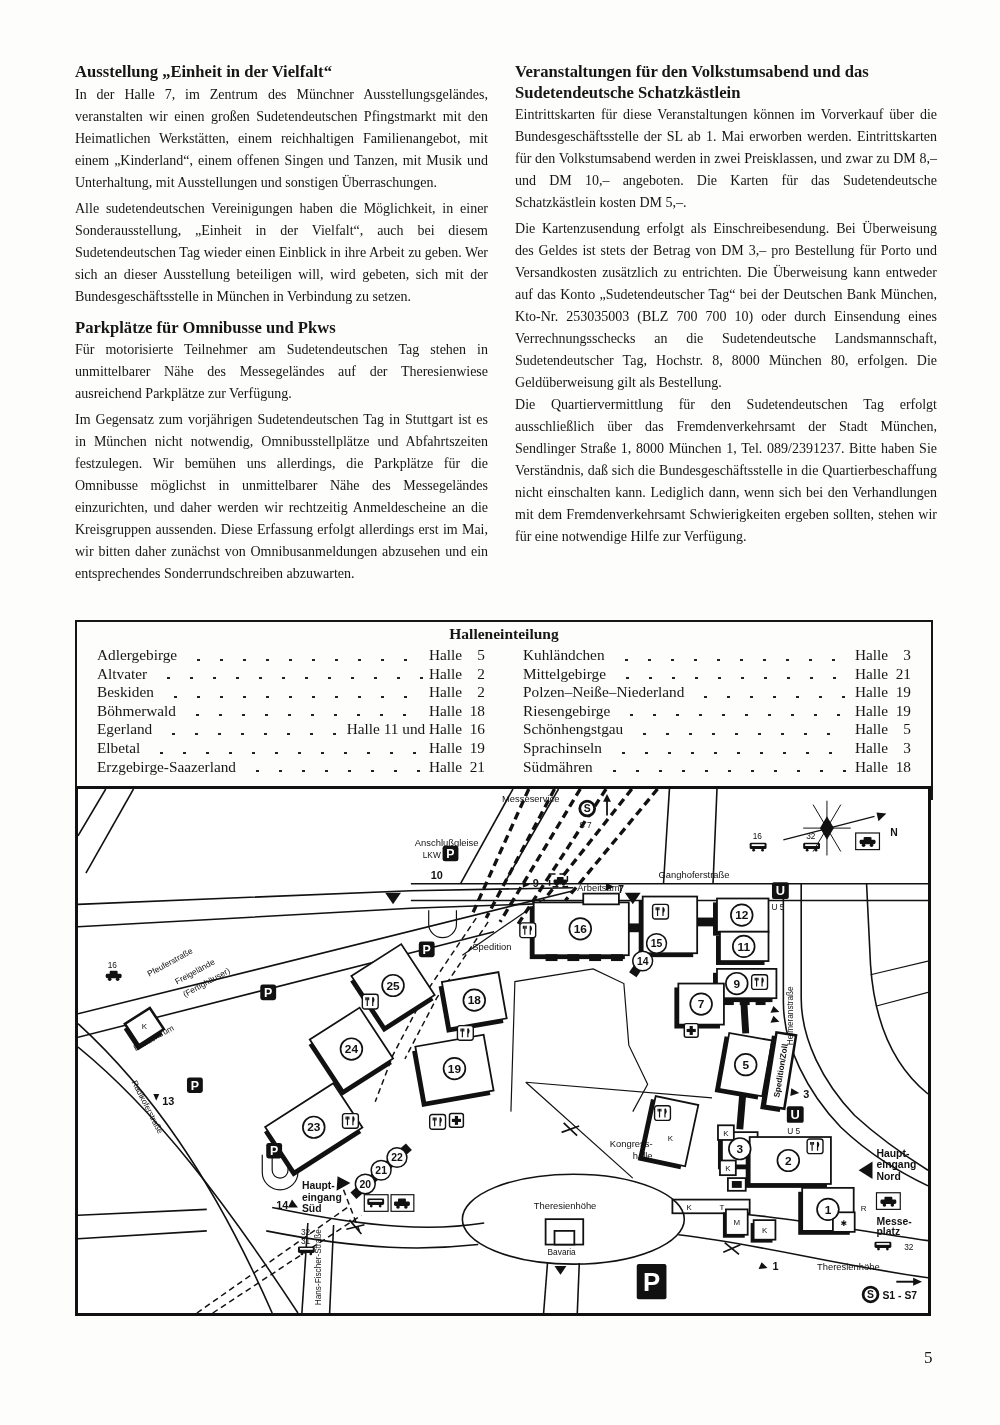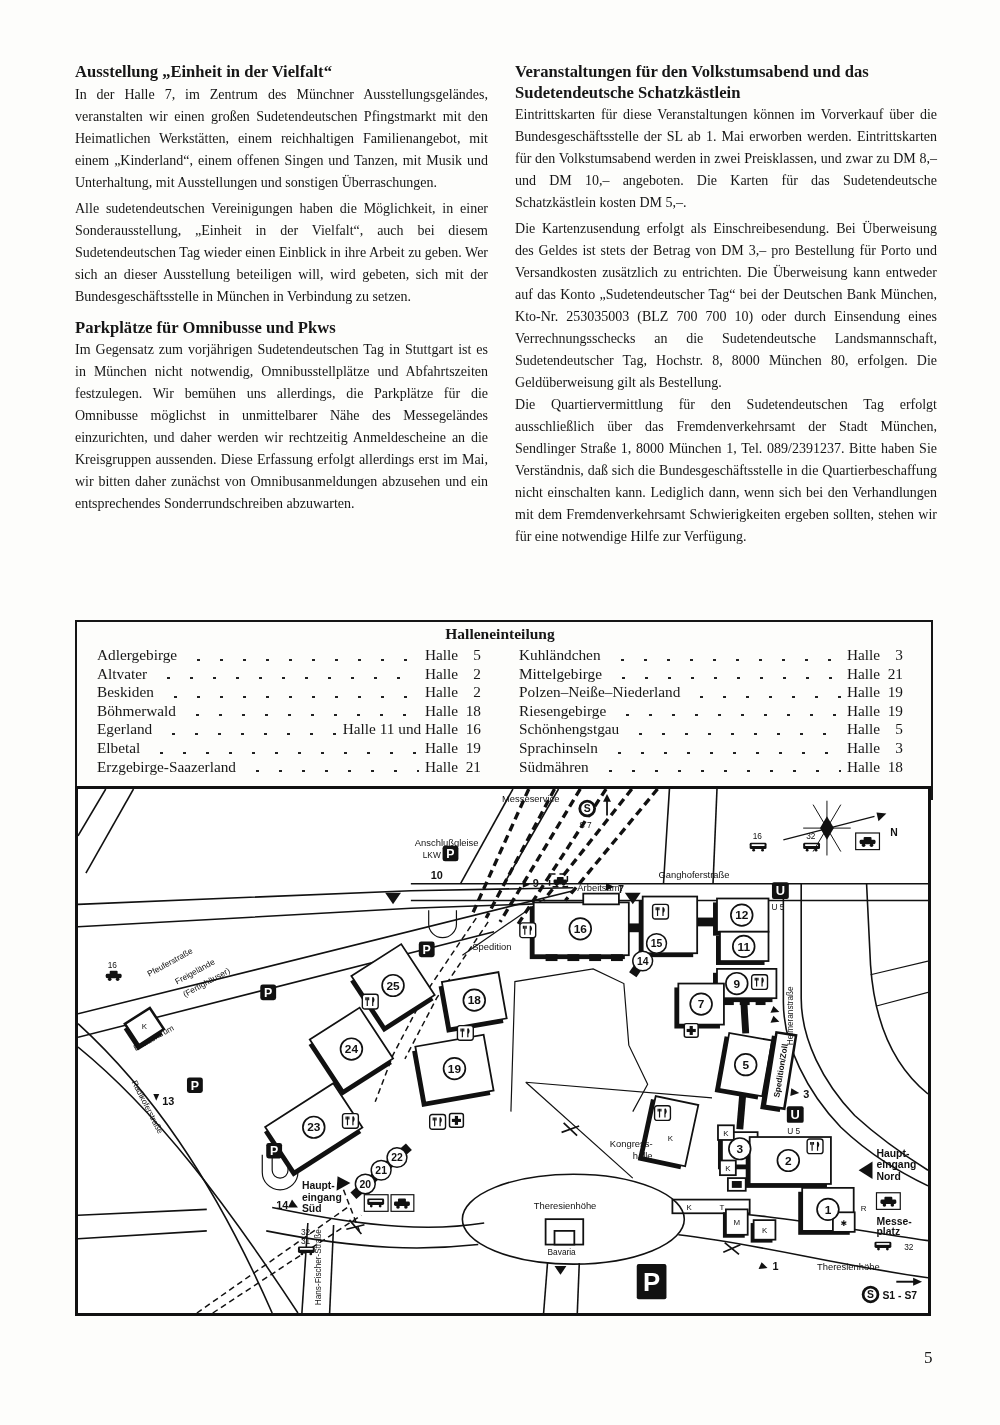--- a/index.html
+++ b/index.html
@@ -8,21 +8,21 @@
   
   .columns{position:absolute;left:75px;top:62px;width:862px;display:flex;gap:27px;}
   .col{width:415px;}
   .col.right{width:424px;}
   .col h3{font-size:16.6px;line-height:20.5px;margin:0 0 1px 0;font-weight:bold;}
   .col section + section h3{margin-top:10px;}
   .col p{font-size:14px;line-height:22px;margin:0;text-align:justify;}
   .col p + p{margin-top:4px;}
   
   .hall-box{position:absolute;left:75px;top:620px;width:858px;height:180px;
-            border:2px solid #161616;box-sizing:border-box;padding:3px 28px 0 20px;}
+            border:2px solid #161616;box-sizing:border-box;padding:3px 20px 0 20px;}
   .hall-box .title{text-align:center;font-weight:bold;font-size:15.5px;margin-bottom:3px;}
   .hall-cols{display:flex;gap:38px;}
   .hall-col{flex:1;}
   .hrow{display:flex;align-items:flex-end;font-size:15.3px;line-height:18.6px;}
   .hrow .nm{white-space:nowrap;}
   .hrow .dots{flex:1;height:6px;margin:0 6px 3px 10px;
       background-image:radial-gradient(circle,#222 1.2px,rgba(0,0,0,0) 1.5px);
       background-size:23px 4px;background-repeat:repeat-x;background-position:left bottom;}
   .hrow .hv{white-space:nowrap;}
   .hrow .hn{display:inline-block;min-width:19px;text-align:right;}
@@ -59,20 +59,21 @@
 
   <div class="columns">
     <div class="col">
       <section>
         <h3>Ausstellung „Einheit in der Vielfalt“</h3>
         <p>In der Halle 7, im Zentrum des Münchner Ausstellungsgeländes, veranstalten wir einen großen Sudetendeutschen Pfingstmarkt mit den Heimatlichen Werkstätten, einem reichhaltigen Familienangebot, mit einem „Kinderland“, einem offenen Singen und Tanzen, mit Musik und Unterhaltung, mit Ausstellungen und sonstigen Überraschungen.</p>
         <p>Alle sudetendeutschen Vereinigungen haben die Möglichkeit, in einer Sonderausstellung, „Einheit in der Vielfalt“, auch bei diesem Sudetendeutschen Tag wieder einen Einblick in ihre Arbeit zu geben. Wer sich an dieser Ausstellung beteiligen will, wird gebeten, sich mit der Bundesgeschäftsstelle in München in Verbindung zu setzen.</p>
       </section>
       <section>
         <h3>Parkplätze für Omnibusse und Pkws</h3>
+        <p>Für motorisierte Teilnehmer am Sudetendeutschen Tag stehen in unmittelbarer Nähe des Messegeländes auf der Theresienwiese ausreichend Parkplätze zur Verfügung.</p>
         <p>Im Gegensatz zum vorjährigen Sudetendeutschen Tag in Stuttgart ist es in München nicht notwendig, Omnibusstellplätze und Abfahrtszeiten festzulegen. Wir bemühen uns allerdings, die Parkplätze für die Omnibusse möglichst in unmittelbarer Nähe des Messegeländes einzurichten, und daher werden wir rechtzeitig Anmeldescheine an die Kreisgruppen aussenden. Diese Erfassung erfolgt allerdings erst im Mai, wir bitten daher zunächst von Omnibusanmeldungen abzusehen und ein entsprechendes Sonderrundschreiben abzuwarten.</p>
       </section>
     </div>
     <div class="col right">
       <section>
         <h3>Veranstaltungen für den Volkstumsabend und das Sudetendeutsche Schatzkästlein</h3>
         <p>Eintrittskarten für diese Veranstaltungen können im Vorverkauf über die Bundesgeschäftsstelle der SL ab 1. Mai erworben werden. Eintrittskarten für den Volkstumsabend werden in zwei Preisklassen, und zwar zu DM 8,– und DM 10,– angeboten. Die Karten für das Sudetendeutsche Schatzkästlein kosten DM 5,–.</p>
         <p>Die Kartenzusendung erfolgt als Einschreibesendung. Bei Überweisung des Geldes ist stets der Betrag von DM 3,– pro Bestellung für Porto und Versandkosten zusätzlich zu entrichten. Die Überweisung kann entweder auf das Konto „Sudetendeutscher Tag“ bei der Deutschen Bank München, Kto-Nr. 253035003 (BLZ 700 700 10) oder durch Einsendung eines Verrechnungsschecks an die Sudetendeutsche Landsmannschaft, Sudetendeutscher Tag, Hochstr. 8, 8000 München 80, erfolgen. Die Geldüberweisung gilt als Bestellung.</p>
       </section>
       <section>

